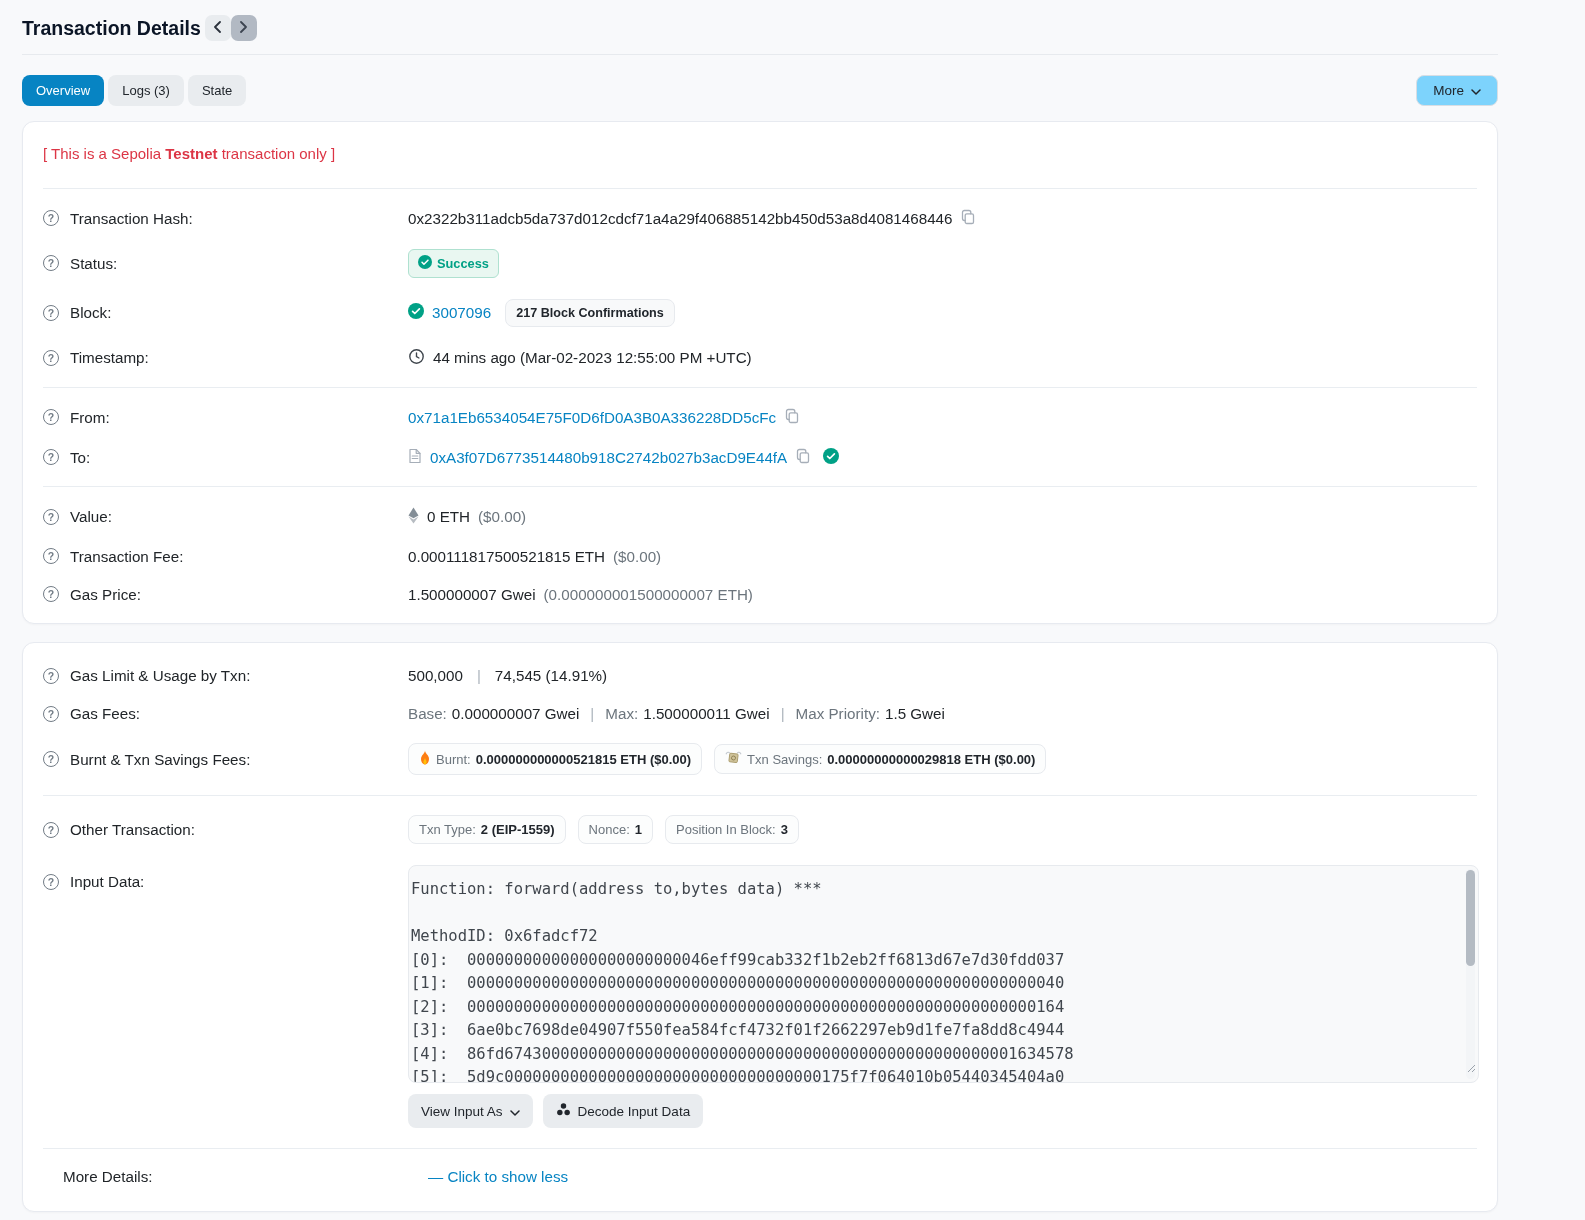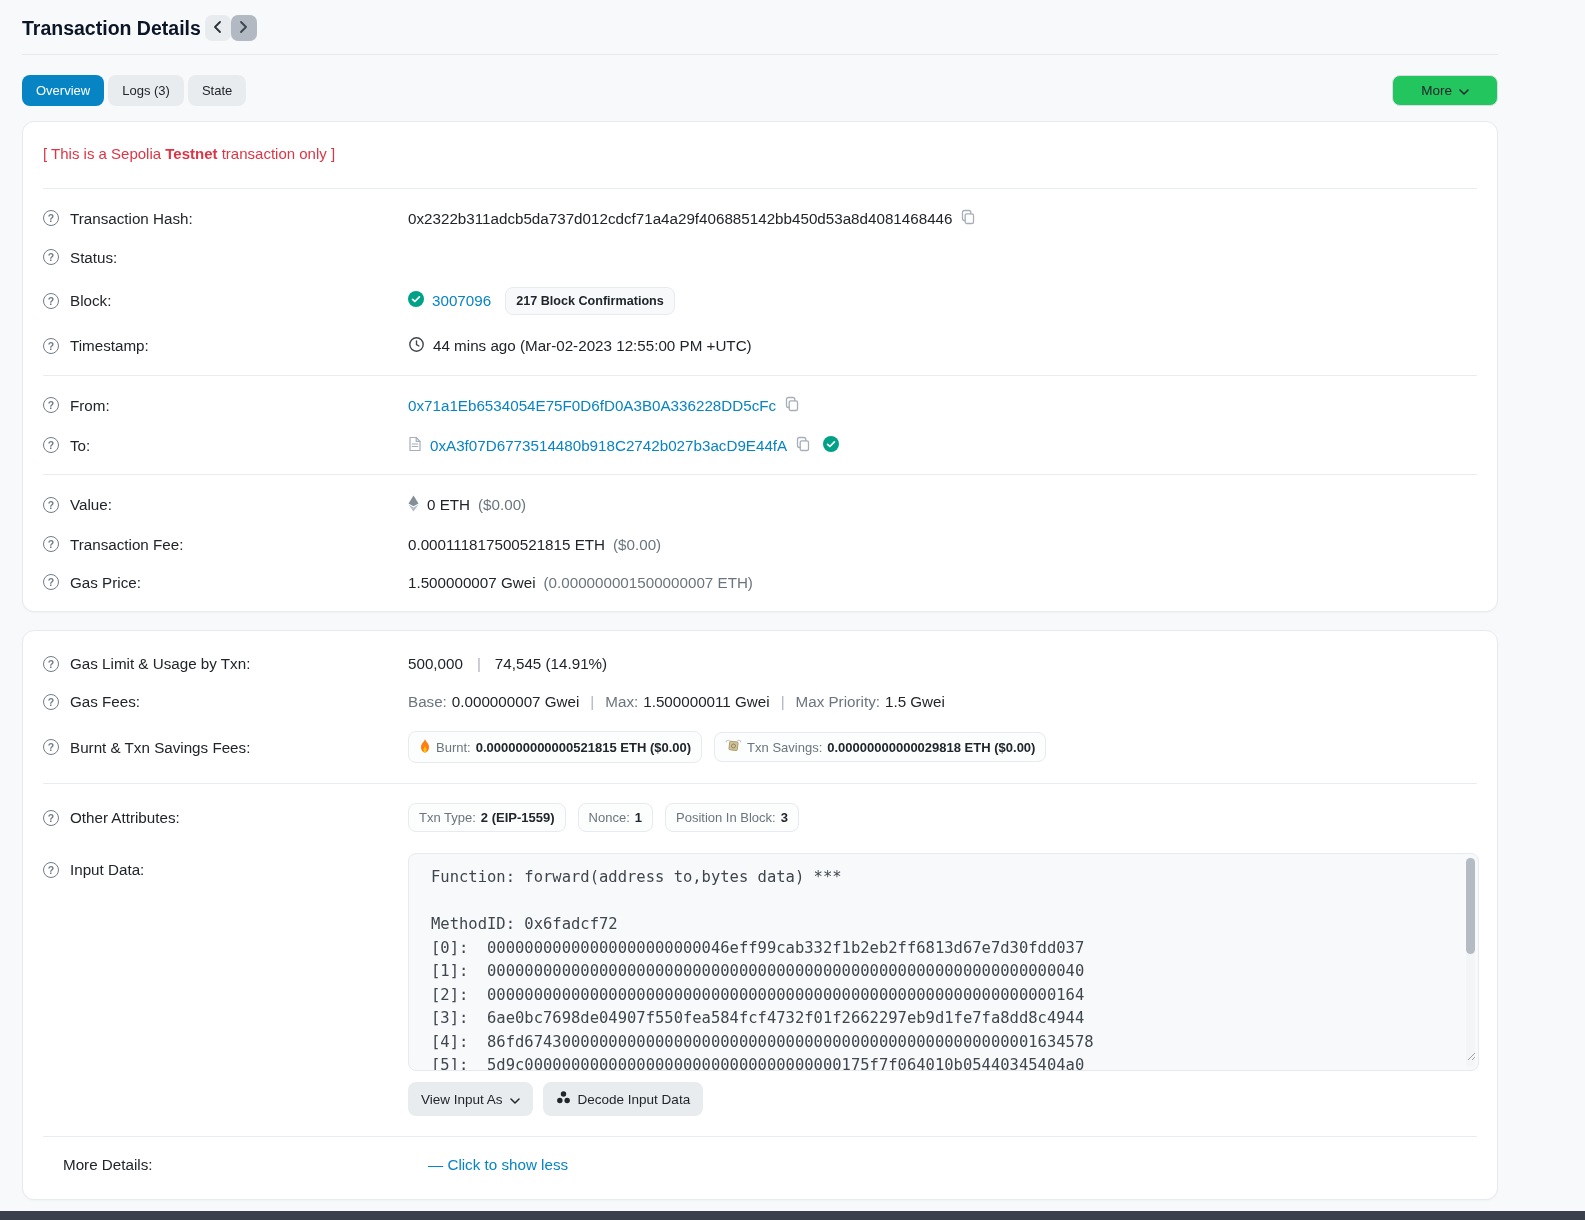--- a/index.html
+++ b/index.html
@@ -23,21 +23,21 @@
   .nav-btn.next { background:#b2b9c3; }
   .header-divider { border-top:1px solid #e7eaee; }
 
   
   .tabs-row { display:flex; align-items:center; justify-content:space-between; padding:20px 0 15px; }
   .tabs { display:flex; gap:4px; }
   .tab { border:none; cursor:pointer; font-family:inherit; font-size:13px; font-weight:500;
          padding:8px 14px; border-radius:8px; background:#e9ecef; color:#21262c; }
   .tab.active { background:#0784c3; color:#fff; }
   .more-btn { display:inline-flex; align-items:center; gap:7px; cursor:pointer; font-family:inherit;
-              background:#22c55e; border:1px solid #d8dee4; border-radius:8px; padding:7px 28px;
+              background:#7dd3fc; border:1px solid #d8dee4; border-radius:8px; padding:7px 16px;
               font-size:13.5px; color:#21262c; }
 
   
   .card { background:#fff; border:1px solid #e7eaf0; border-radius:12px; padding:8px 20px 10px;
           box-shadow:0 1px 2px rgba(16,24,40,.03); margin-bottom:18px; }
   .divider { border-top:1px solid #e9edf1; margin:9px 0; }
 
   .warning { color:#dc3545; font-size:15px; padding:15px 0 17px; }
   .warning b { font-weight:700; }
 
@@ -65,21 +65,21 @@
 
   .chip { display:inline-flex; align-items:center; gap:5px; background:#fcfdfd; border:1px solid #e7eaee;
           border-radius:8px; padding:6px 10px; font-size:13px; white-space:nowrap; }
   .chip .chip-label { color:#6c757d; }
   .chip b { font-weight:700; color:#21262c; }
   .chip-gap { display:flex; gap:12px; flex-wrap:wrap; }
 
   
   .input-col { flex:1; }
   .input-box { position:relative; width:1071px; height:218px; background:#f8f9fa;
-               border:1px solid #e7eaee; border-radius:8px; padding:12px 26px 12px 22px;
+               border:1px solid #e7eaee; border-radius:8px; padding:12px 26px 12px 2px;
                font-family:"DejaVu Sans Mono", monospace; font-size:15.5px; line-height:23.5px;
                color:#40464d; overflow:hidden; }
   .code-line { white-space:pre; min-height:23.5px; overflow:hidden; }
   .vscrollbar { position:absolute; top:3px; right:3px; bottom:3px; width:9px;
                 background:#f3f5f7; border-radius:5px; }
   .vthumb { position:absolute; top:1px; right:0; width:9px; height:96px;
             background:#b4bbc3; border-radius:5px; cursor:grab; }
   .resize-corner { position:absolute; right:2px; bottom:2px; cursor:nwse-resize; }
   .input-actions { display:flex; gap:10px; margin-top:11px; }
   .action-btn { display:inline-flex; align-items:center; gap:7px; cursor:pointer; font-family:inherit;
@@ -148,20 +148,31 @@
           </span>
         </button>
       </div>
     </div>
 
     <div class="row">
       <div class="row-label">
         <span class="qicon"></span>
         <span>Status:</span>
       </div>
+      <div class="row-value">
+        <span class="badge-success">
+          <span>
+            <svg width="14" height="14" viewBox="0 0 16 16">
+                <circle cx="8" cy="8" r="8" fill="#00a186"></circle>
+                <path d="M4.6 8.3l2.2 2.2 4.6-4.6" stroke="#fff" stroke-width="1.7" fill="none" stroke-linecap="round" stroke-linejoin="round"></path>
+              </svg>
+          </span>
+          <span>Success</span>
+        </span>
+      </div>
     </div>
 
     <div class="row">
       <div class="row-label">
         <span class="qicon"></span>
         <span>Block:</span>
       </div>
       <div class="row-value">
         <span>
           <svg width="16" height="16" viewBox="0 0 16 16">
@@ -343,21 +354,21 @@
           <b>0.00000000000029818 ETH ($0.00)</b>
         </span>
       </div>
     </div>
 
     <div class="divider"></div>
 
     <div class="row">
       <div class="row-label">
         <span class="qicon"></span>
-        <span>Other Attributes:</span>
+        <span>Other Transaction:</span>
       </div>
       <div class="row-value chip-gap">
         <span class="chip">
           <span class="chip-label">Txn Type:</span>
           <b>2 (EIP-1559)</b>
         </span>
         <span class="chip">
           <span class="chip-label">Nonce:</span>
           <b>1</b>
         </span>

